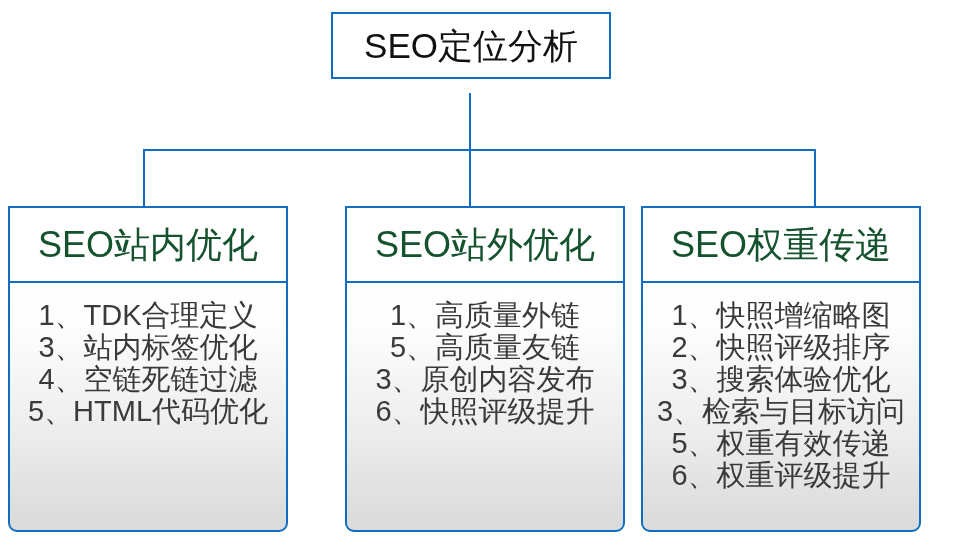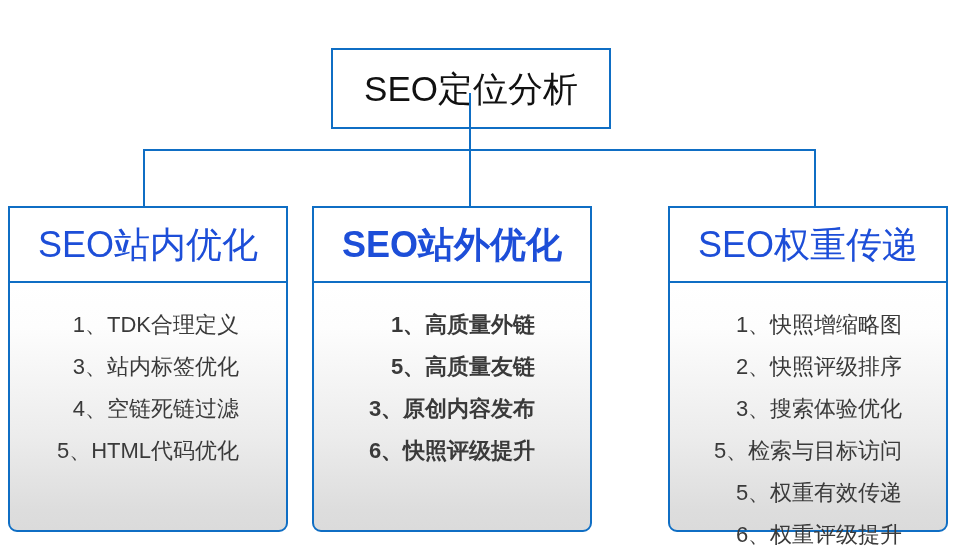--- a/index.html
+++ b/index.html
@@ -27,60 +27,59 @@
   }
   .conn-v { width: 2px; }
   .conn-h { height: 2px; }
 
   
   .root-box {
     position: absolute;
     left: 331px;
     top: 12px;
     width: 280px;
-    height: 81px;
+    height: 67px;
     box-sizing: border-box;
     border: 2px solid #0f6ec4;
     background: #ffffff;
     display: flex;
     align-items: center;
     justify-content: center;
-    margin-top: 36px;
   }
   .root-label {
     font-size: 35px;
     color: #111111;
     letter-spacing: 0px;
     line-height: 1;
     white-space: nowrap;
   }
 
   
   .branch {
     position: absolute;
     top: 206px;
     width: 280px;
   }
   .branch-1 { left: 8px; }
-  .branch-2 { left: 312px; font-weight: bold; }
-  .branch-3 { left: 668px; }
+  .branch-2 { left: 345px; }
+  .branch-3 { left: 641px; }
 
   .branch-header {
     box-sizing: border-box;
     width: 100%;
     height: 77px;
     border: 2px solid #0f6ec4;
     background: #ffffff;
     display: flex;
     align-items: center;
     justify-content: center;
   }
   .branch-header-label {
     font-size: 36px;
-    color: #1d4ed8;
+    color: #14532d;
     line-height: 1;
     white-space: nowrap;
   }
 
   .branch-body {
     box-sizing: border-box;
     width: 100%;
     height: 251px;
     margin-top: -2px;
     border: 2px solid #0f6ec4;
@@ -90,26 +89,25 @@
     display: flex;
     flex-direction: column;
     align-items: center;
   }
   .branch-list {
     list-style: none;
     margin: 0;
     padding: 0;
   }
   .branch-list li {
-    font-size: 22px;
+    font-size: 29px;
     color: #3a3a3a;
     line-height: 32px;
     white-space: nowrap;
-    text-align: right;
-    margin-top: 10px;
+    text-align: center;
   }
 </style>
 </head>
 <body>
 
 <div id="diagram">
 
   <div class="root-box">
     <span class="root-label">SEO定位分析</span>
   </div>
@@ -150,20 +148,20 @@
 
   <div class="branch branch-3">
     <div class="branch-header">
       <span class="branch-header-label">SEO权重传递</span>
     </div>
     <div class="branch-body">
       <ul class="branch-list">
         <li>1、快照增缩略图</li>
         <li>2、快照评级排序</li>
         <li>3、搜索体验优化</li>
-        <li>5、检索与目标访问</li>
+        <li>3、检索与目标访问</li>
         <li>5、权重有效传递</li>
         <li>6、权重评级提升</li>
       </ul>
     </div>
   </div>
 
 </div>
 
 </body></html>

